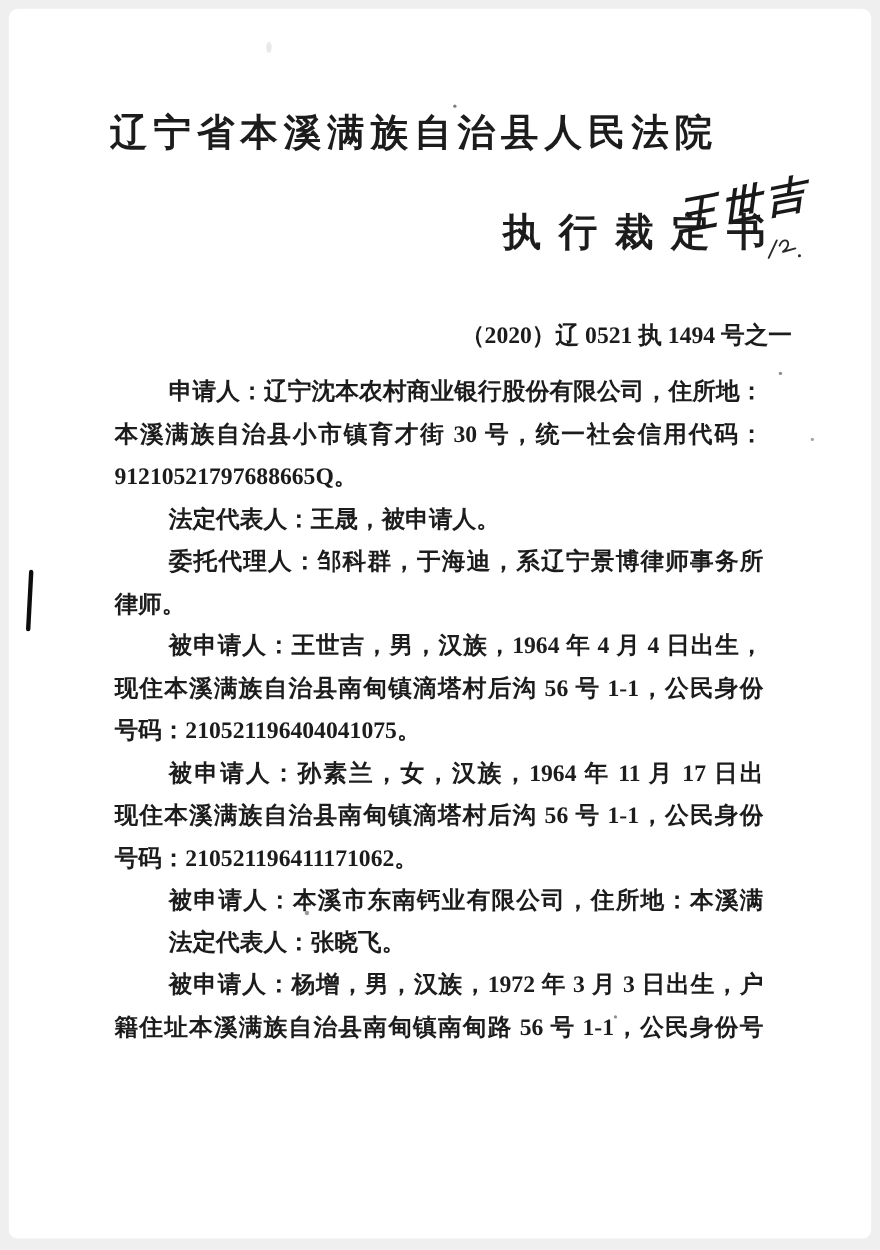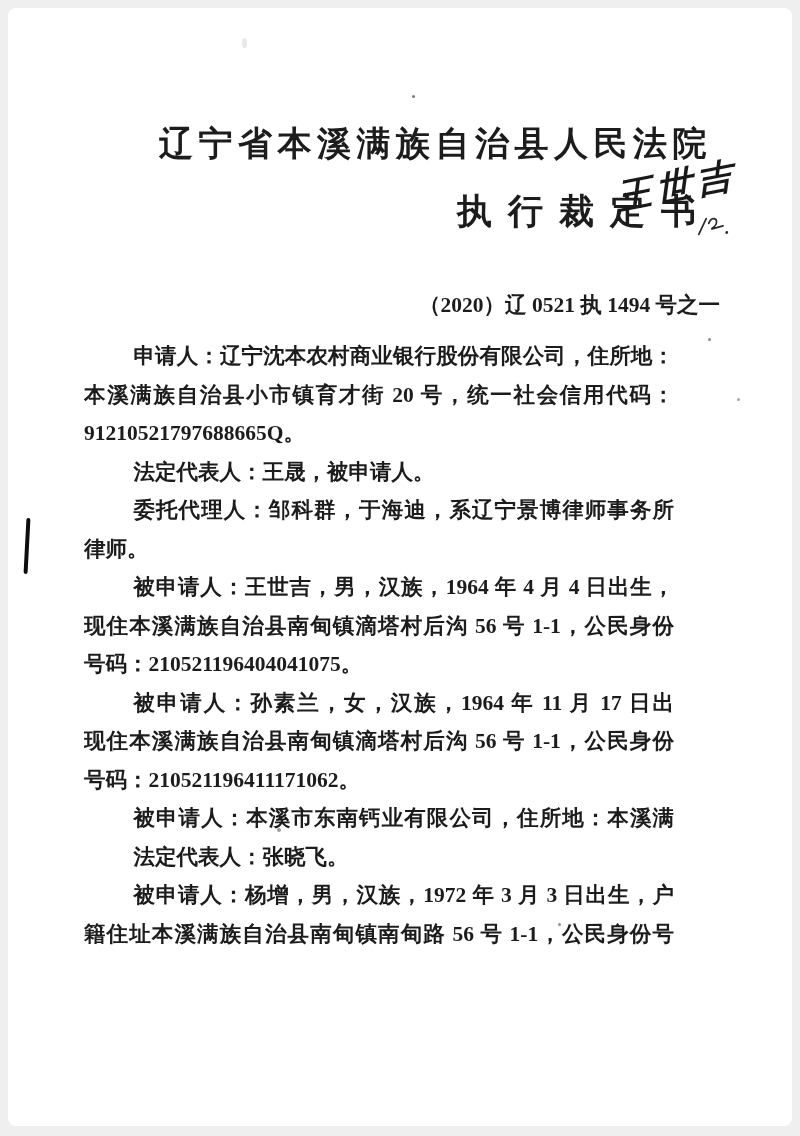--- a/index.html
+++ b/index.html
@@ -12,22 +12,22 @@
   }
   .page {
     position: absolute; left: 8px; top: 8px;
     width: 784px; height: 1118px;
     background: #ffffff;
     border-radius: 8px;
     overflow: hidden;
   }
   .court {
     position: absolute; top: 92px; left: 92px; width: 612px;
-    text-align: right; font-size: 34px; font-weight: 700;
-    letter-spacing: 5.5px; line-height: 44px; white-space: nowrap; margin-top: 22px;
+    text-align: left; font-size: 34px; font-weight: 700;
+    letter-spacing: 5.5px; line-height: 44px; white-space: nowrap;
   }
   .doctype {
     position: absolute; top: 181px; left: 92px; width: 612px;
     text-align: right; font-size: 35px; font-weight: 700;
     letter-spacing: 16px; line-height: 46px; white-space: nowrap;
   }
   .signature {
     position: absolute; left: 608px; top: 166px;
     font-size: 36px; font-weight: 700; font-style: italic;
     letter-spacing: 5px; color: #191919; white-space: nowrap;
@@ -37,21 +37,21 @@
   .penmark {
     position: absolute; left: 686px; top: 205px;
     transform: rotate(-6deg);
   }
   .caseno {
     position: absolute; top: 282px; left: 88px; width: 624px;
     text-align: right; font-size: 21.5px; line-height: 30px;
     font-weight: 600; white-space: nowrap;
   }
   .docbody {
-    position: absolute; top: 329px; left: 76px; width: 590px;
+    position: absolute; top: 329px; left: 96px; width: 590px;
     font-size: 21.5px; font-weight: 600;
   }
   .ln {
     line-height: 38.5px; height: 38.5px;
     text-align: justify; text-align-last: justify;
     overflow: hidden;
   }
   .ln.pfirst { text-indent: 2.3em; }
   .ln.plast  { text-align-last: left; }
   .inkmark {
@@ -83,21 +83,21 @@
       <path d="M4 20 L13 5"></path>
       <path d="M15 10 c3 -6 8 -5 8 -1 c0 3 -4 6 -6 7 l12 -2"></path>
     </g>
     <circle cx="32" cy="21" r="1.4" fill="#2a2a2a"></circle>
   </svg>
 
   <div class="caseno">（2020）辽 0521 执 1494 号之一</div>
 
   <div class="docbody" id="doc-body">
       <div class="ln pfirst">申请人：辽宁沈本农村商业银行股份有限公司，住所地：</div>
-      <div class="ln">本溪满族自治县小市镇育才街 20 号，统一社会信用代码：</div>
+      <div class="ln">本溪满族自治县小市镇育才街 30 号，统一社会信用代码：</div>
       <div class="ln plast">91210521797688665Q。</div>
       <div class="ln pfirst plast">法定代表人：王晟，被申请人。</div>
       <div class="ln pfirst">委托代理人：邹科群，于海迪，系辽宁景博律师事务所</div>
       <div class="ln plast">律师。</div>
       <div class="ln pfirst">被申请人：王世吉，男，汉族，1964 年 4 月 4 日出生，</div>
       <div class="ln">现住本溪满族自治县南甸镇滴塔村后沟 56 号 1-1，公民身份</div>
       <div class="ln plast">号码：210521196404041075。</div>
       <div class="ln pfirst">被申请人：孙素兰，女，汉族，1964 年 11 月 17 日出生，</div>
       <div class="ln">现住本溪满族自治县南甸镇滴塔村后沟 56 号 1-1，公民身份</div>
       <div class="ln plast">号码：210521196411171062。</div>

